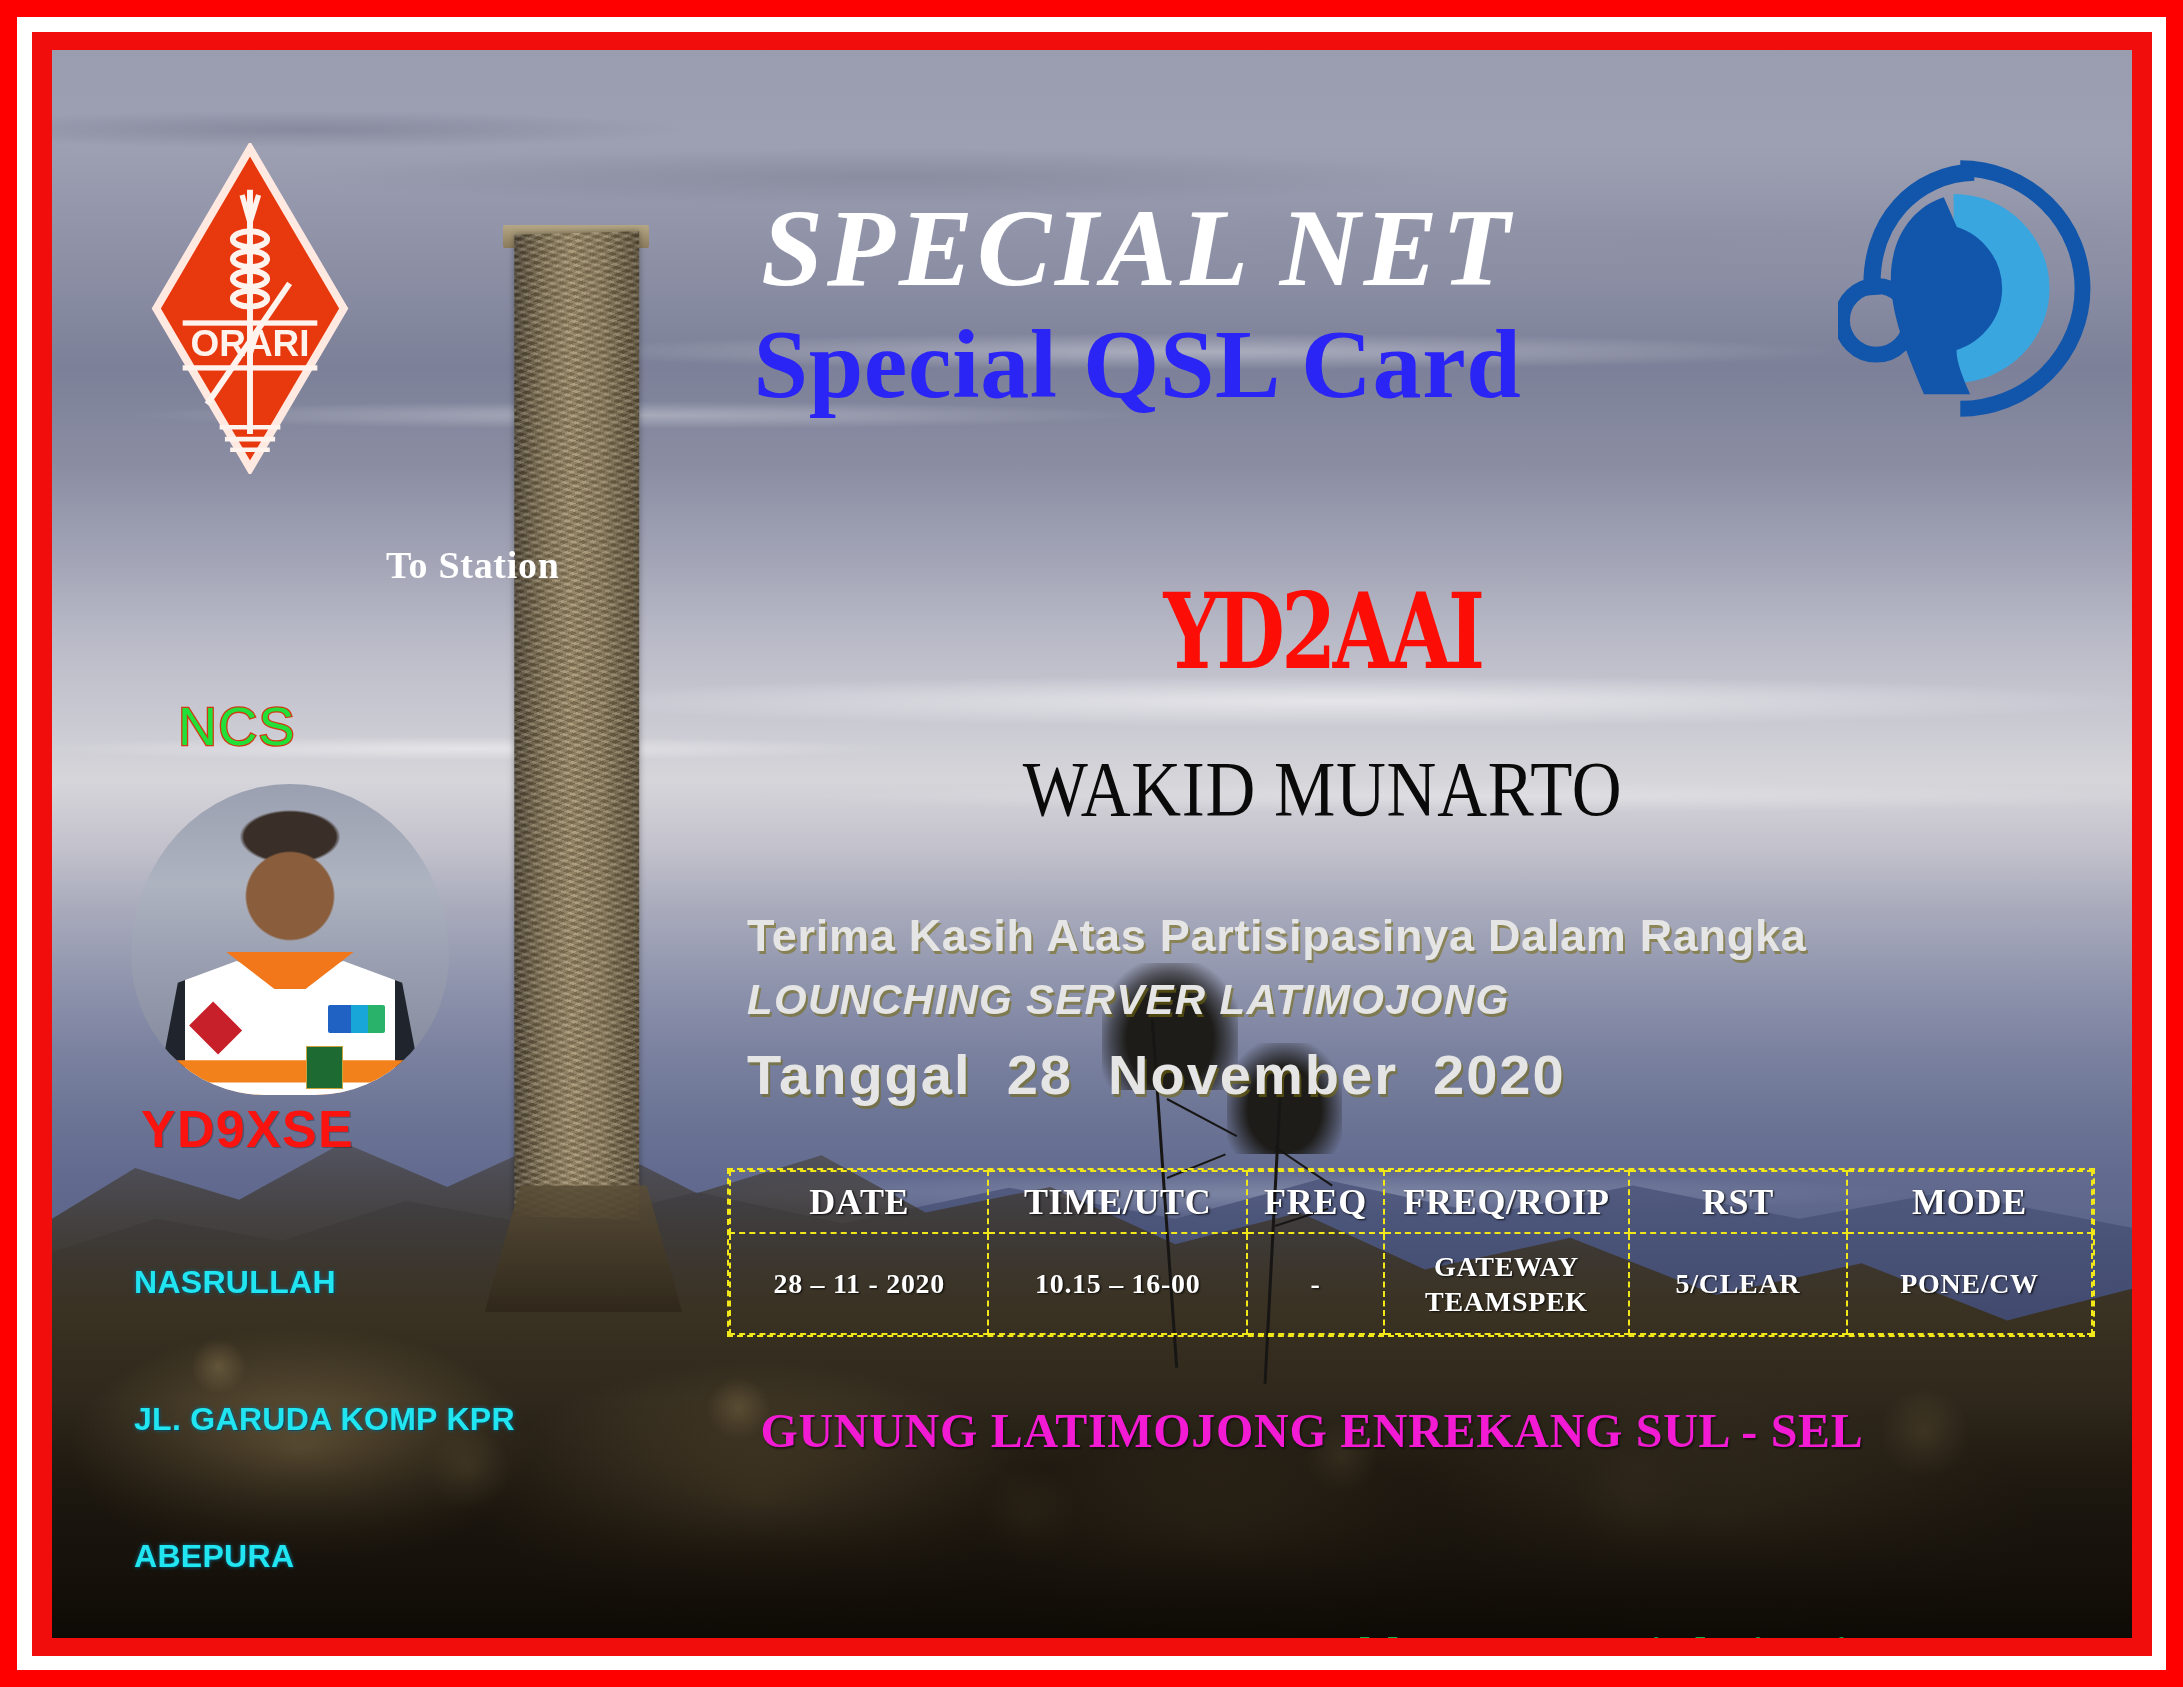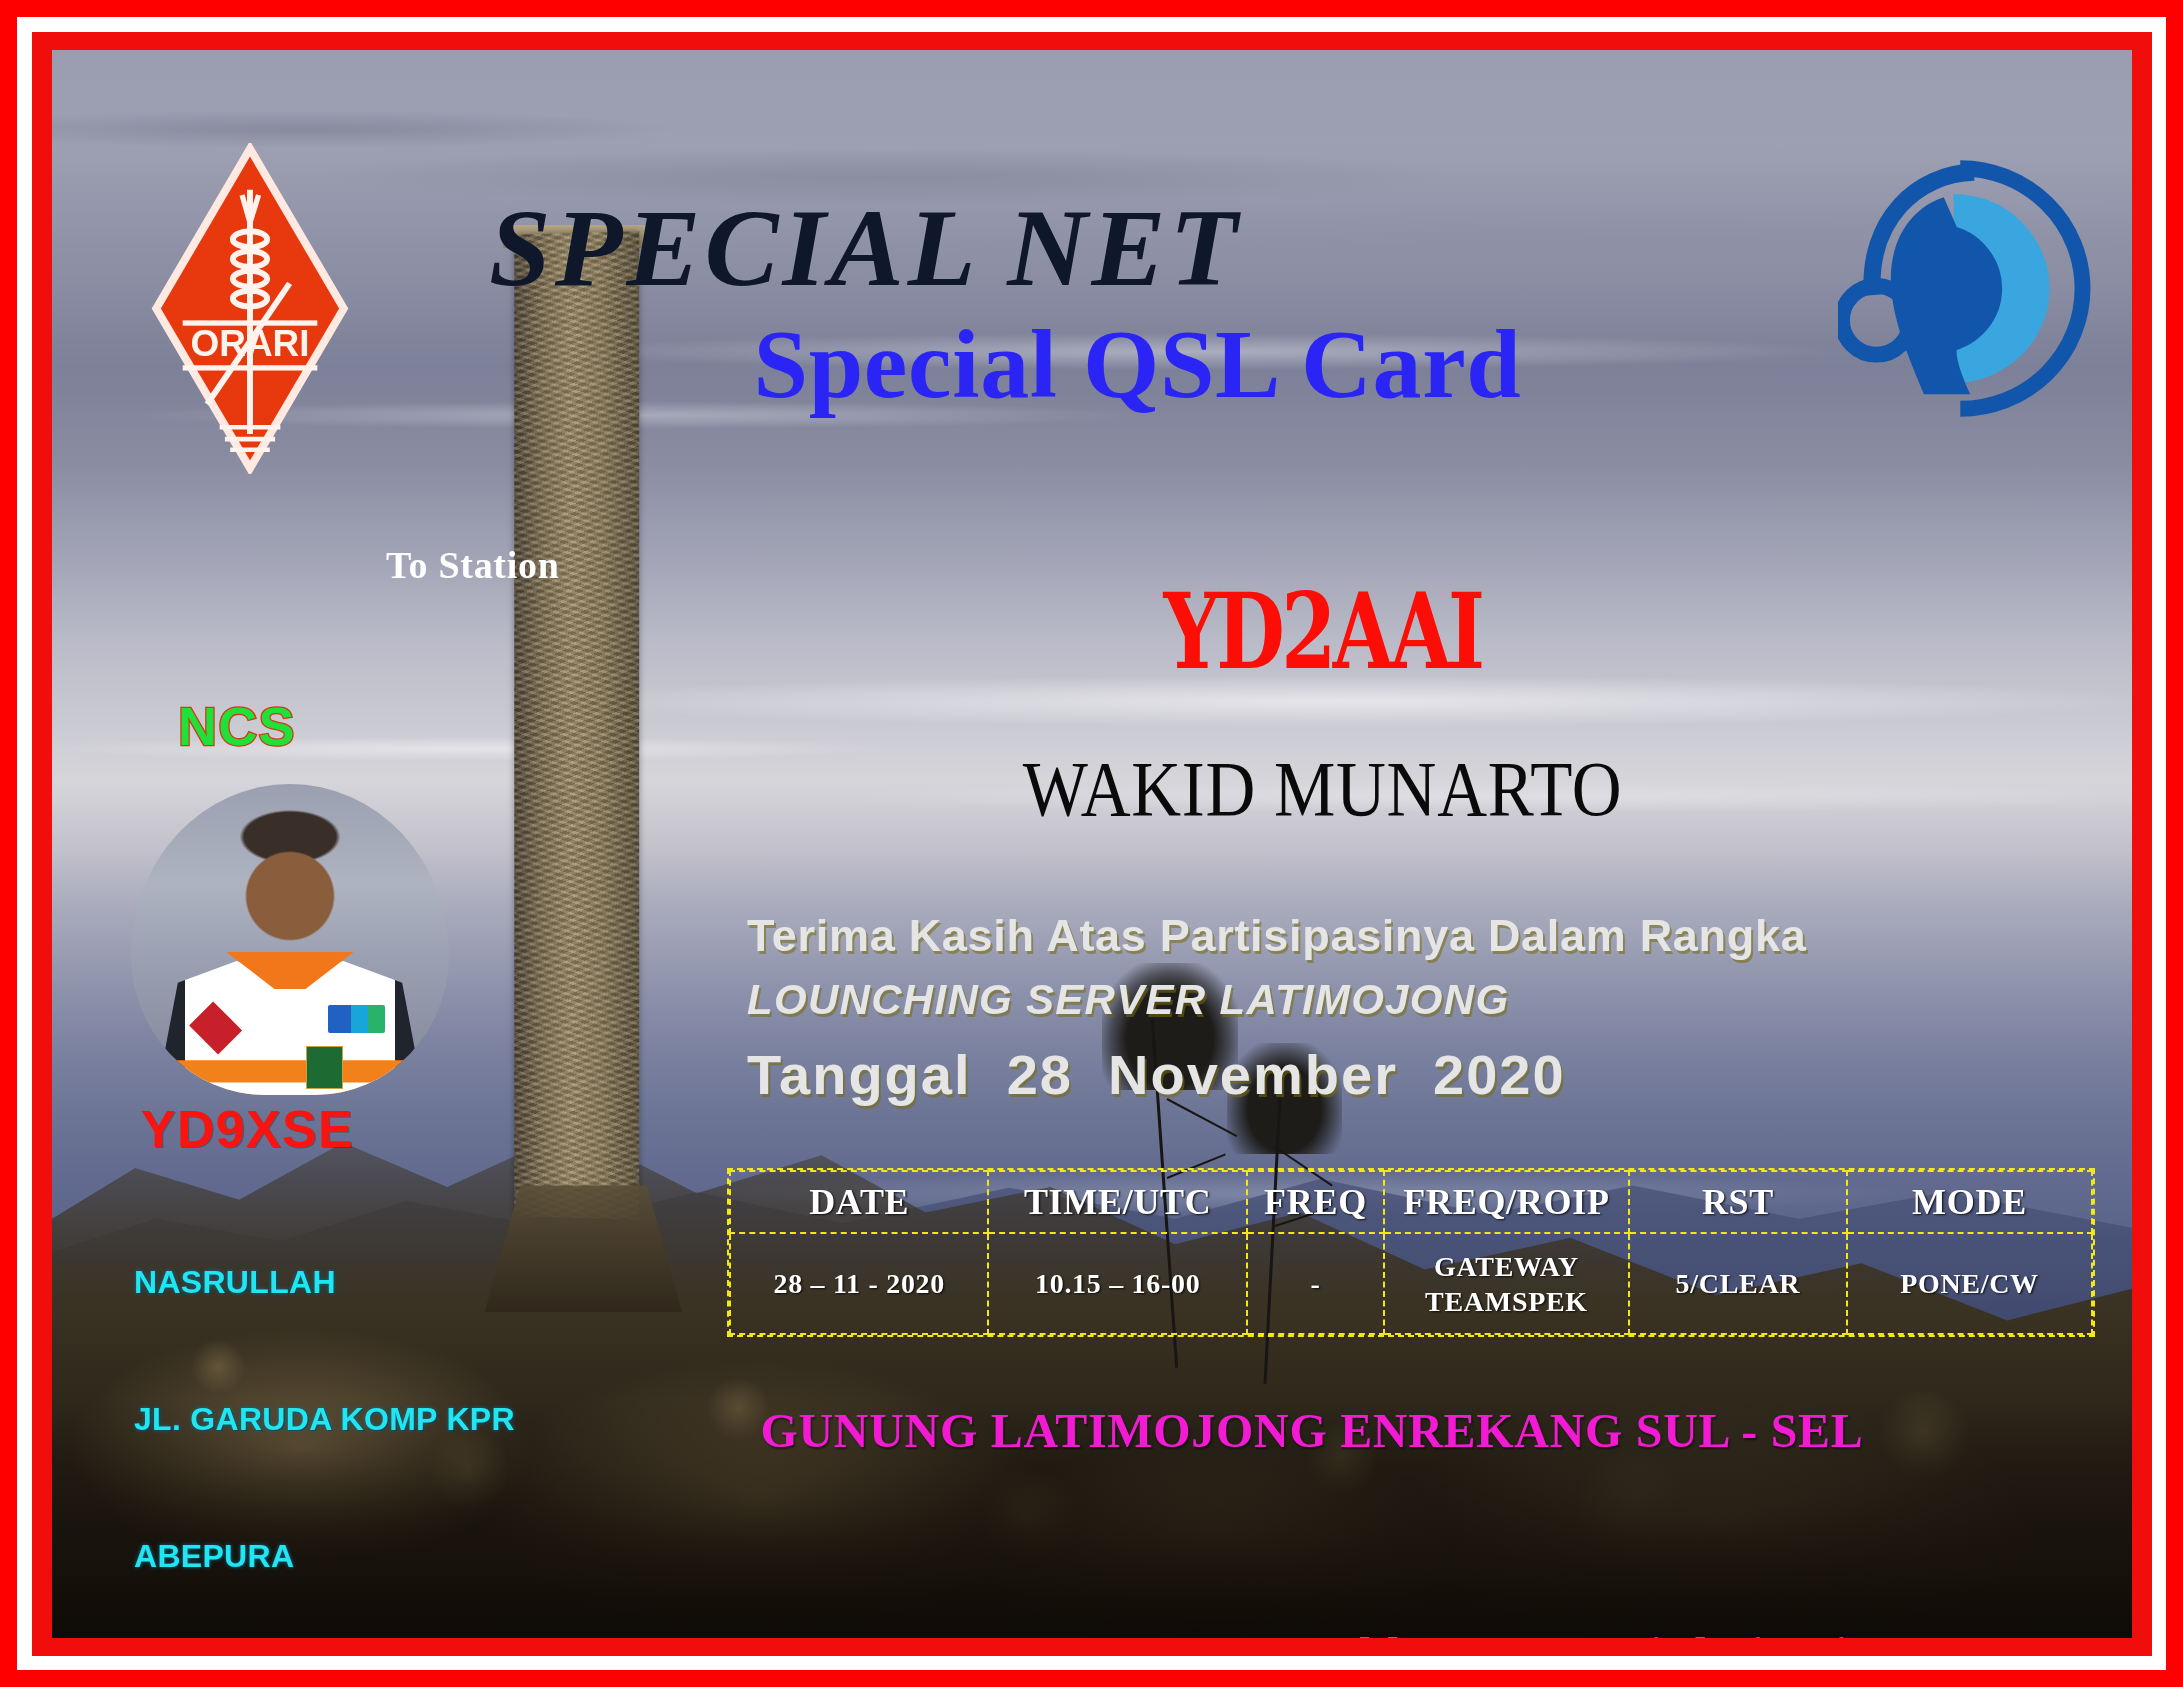--- a/index.html
+++ b/index.html
@@ -153,24 +153,25 @@
 
   
   #roip-logo{
     position:absolute;left:1786px;top:106px;width:271px;height:265px;
   }
   #roip-logo svg{width:100%;height:100%;display:block;}
 
   
   #title-special-net{
     left:437px;top:142px;width:1297px;
+    text-align:center;
     font-family:"Liberation Serif",serif;
     font-weight:bold;font-style:italic;
     font-size:111px;line-height:1;
-    color:#0f172a;
+    color:#ffffff;
     letter-spacing:4px;
     text-shadow:0 0 1.3px rgba(255,255,255,.18);
   }
   #title-qsl{
     left:437px;top:265px;width:1297px;
     text-align:center;
     font-family:"Liberation Serif",serif;
     font-weight:bold;
     font-size:98px;line-height:1;
     color:#2a24f5;
@@ -215,21 +216,21 @@
     text-shadow:2px 2.6px 0 rgba(120,108,10,.55);
   }
   #thanks1{left:695px;top:860px;width:1191px;font-size:45px;letter-spacing:0.7px;}
   #thanks2{left:695px;top:926px;width:1191px;font-size:42px;font-style:italic;letter-spacing:1.3px;}
   #thanks3{left:695px;top:992px;width:1191px;font-size:56px;letter-spacing:2px;}
 
   
   #ncs{
     left:126px;top:645px;
     font-family:"Liberation Sans",sans-serif;
-    font-weight:bold;font-size:54px;
+    font-weight:normal;font-size:54px;
     color:#22e03a;
     -webkit-text-stroke:2.6px #d23a12;
     paint-order:stroke fill;
     letter-spacing:1.3px;
   }
   #op-photo{
     position:absolute;left:79px;top:734px;width:318px;height:311px;
     border-radius:50% 50% 42% 42%/55% 55% 45% 45%;
     overflow:hidden;
     background:

